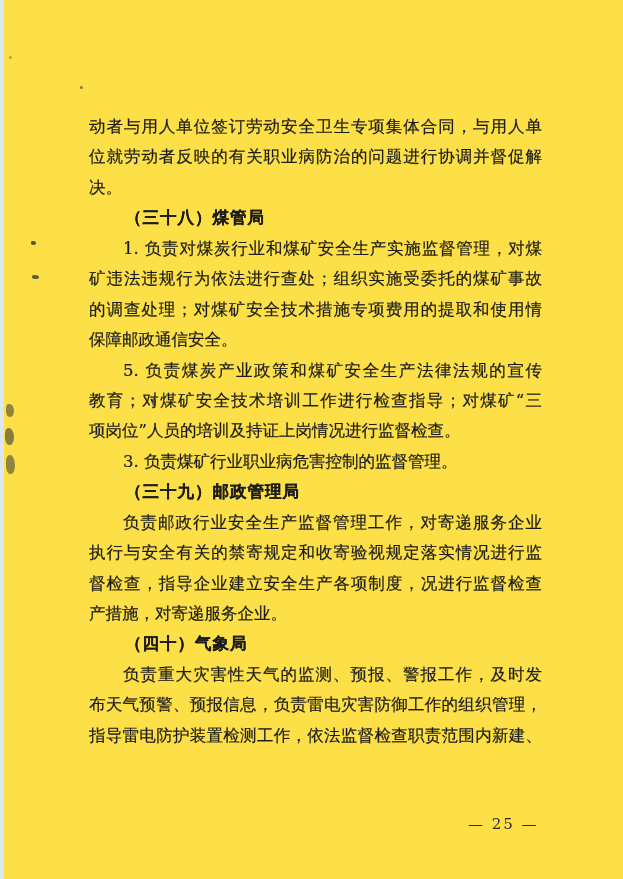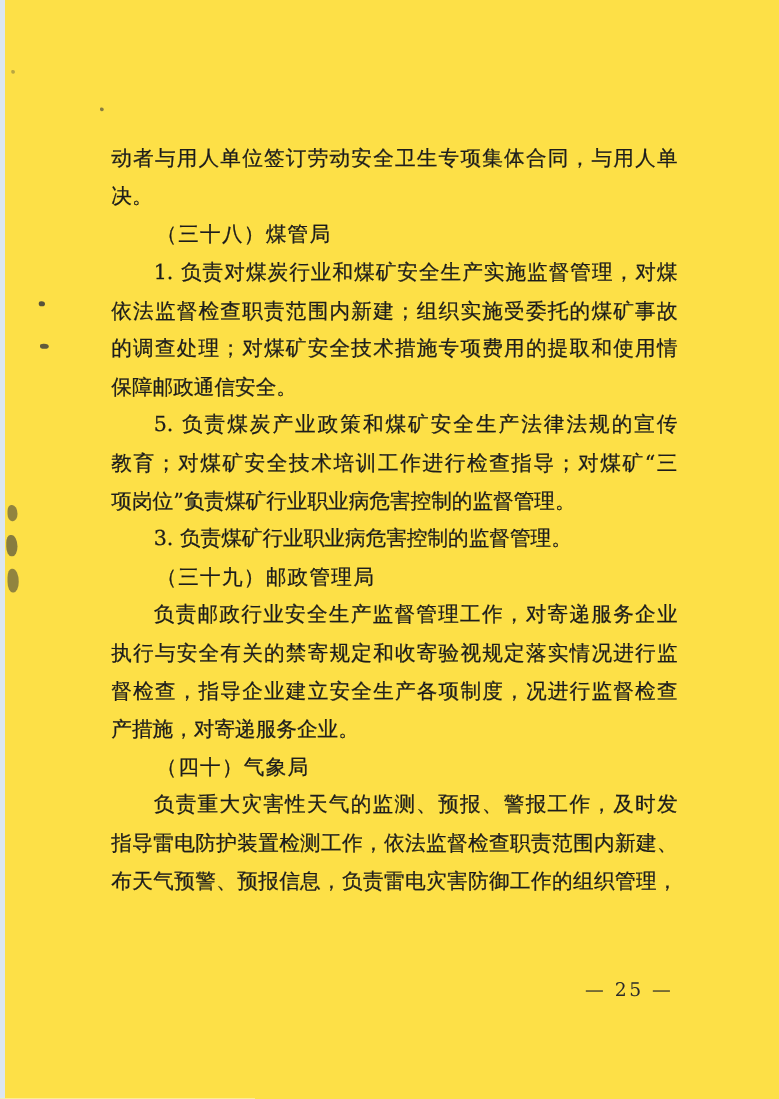--- a/index.html
+++ b/index.html
@@ -39,25 +39,25 @@
     height: 30.45px;
     line-height: 30.45px;
     text-align: left;
   }
   .j {
     text-align: justify;
     text-align-last: justify;
     text-justify: inter-character;
   }
   .ind { text-indent: 34px; }
-  .hd  { font-weight: normal; text-indent: 36px; letter-spacing: 1px; }
+  .hd  { font-weight: bold; text-indent: 36px; letter-spacing: 1px; }
   .page-number {
     position: absolute;
     left: 468px;
-    top: 783px;
+    top: 815px;
     font-size: 15px;
     letter-spacing: 2px;
     color: #2a2a2a;
   }
   
   .speck {
     position: absolute;
     background: #3a3a3a;
     border-radius: 40% 60% 50% 50%;
   }
@@ -80,35 +80,36 @@
   <div class="speck s2"></div>
   <div class="speck s3"></div>
   <div class="speck s4"></div>
   <div class="speck s5"></div>
   <div class="speck s6"></div>
   <div class="speck s7"></div>
   <div class="speck s8"></div>
 
   <main class="text-block">
     <div class="ln j">动者与用人单位签订劳动安全卫生专项集体合同，与用人单</div>
+    <div class="ln j">位就劳动者反映的有关职业病防治的问题进行协调并督促解</div>
     <div class="ln">决。</div>
     <div class="ln hd">（三十八）煤管局</div>
     <div class="ln ind j">1. 负责对煤炭行业和煤矿安全生产实施监督管理，对煤</div>
-    <div class="ln j">依法监督检查职责范围内新建；组织实施受委托的煤矿事故</div>
+    <div class="ln j">矿违法违规行为依法进行查处；组织实施受委托的煤矿事故</div>
     <div class="ln j">的调查处理；对煤矿安全技术措施专项费用的提取和使用情</div>
     <div class="ln">保障邮政通信安全。</div>
     <div class="ln ind j">5. 负责煤炭产业政策和煤矿安全生产法律法规的宣传</div>
     <div class="ln j">教育；对煤矿安全技术培训工作进行检查指导；对煤矿“三</div>
-    <div class="ln">项岗位”负责煤矿行业职业病危害控制的监督管理。</div>
+    <div class="ln">项岗位”人员的培训及持证上岗情况进行监督检查。</div>
     <div class="ln ind">3. 负责煤矿行业职业病危害控制的监督管理。</div>
     <div class="ln hd">（三十九）邮政管理局</div>
     <div class="ln ind j">负责邮政行业安全生产监督管理工作，对寄递服务企业</div>
     <div class="ln j">执行与安全有关的禁寄规定和收寄验视规定落实情况进行监</div>
     <div class="ln j">督检查，指导企业建立安全生产各项制度，况进行监督检查</div>
     <div class="ln">产措施，对寄递服务企业。</div>
     <div class="ln hd">（四十）气象局</div>
     <div class="ln ind j">负责重大灾害性天气的监测、预报、警报工作，及时发</div>
+    <div class="ln j">布天气预警、预报信息，负责雷电灾害防御工作的组织管理，</div>
     <div class="ln j">指导雷电防护装置检测工作，依法监督检查职责范围内新建、</div>
-    <div class="ln j">布天气预警、预报信息，负责雷电灾害防御工作的组织管理，</div>
   </main>
 
   <div class="page-number">— 25 —</div>
 </div>
 
 </body></html>

